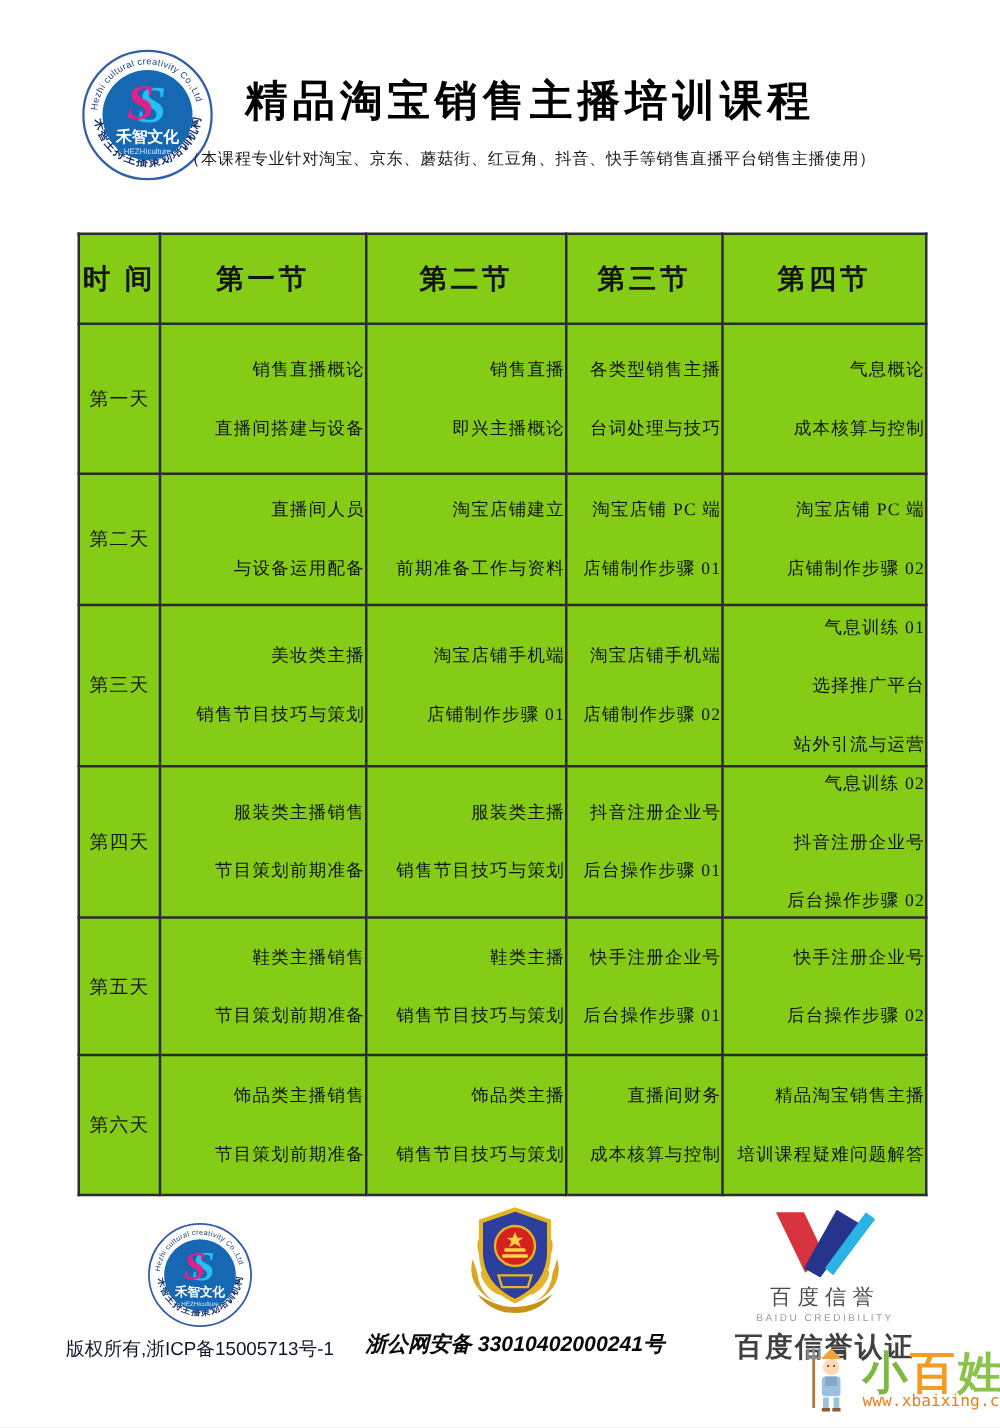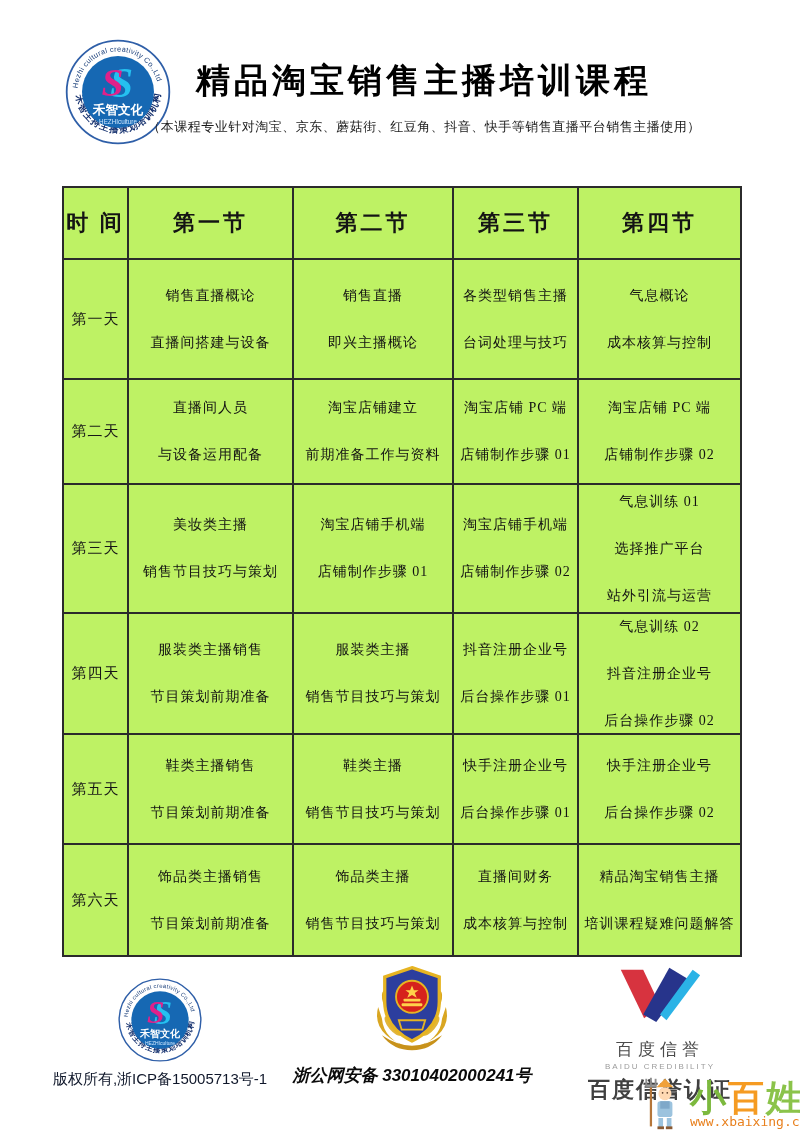--- a/index.html
+++ b/index.html
@@ -13,47 +13,47 @@
   .title-wrap{position:absolute;left:64px;top:58px;width:720px;text-align:center;}
   .doc-title{font-size:34px;font-weight:bold;letter-spacing:4px;color:#000;font-family:Liberation Serif, serif;}
   .doc-subtitle{margin-top:14px;font-size:13px;letter-spacing:0.5px;color:#1c1c1c;}
   
   table.course{
     position:absolute;left:62px;top:186px;width:678px;
     border-collapse:collapse;table-layout:fixed;
   }
   table.course th,table.course td{
     border:2px solid #2b2b2b;text-align:center;vertical-align:middle;
-    padding:0;background:#bef264;
+    padding:0;background:#84cc16;
   }
   table.course thead tr{height:72px;}
   table.course th{font-size:22px;font-weight:600;letter-spacing:3px;color:#141414;}
   th.time-head{font-size:21px;letter-spacing:6px;}
   tbody tr:nth-child(1){height:120px;}
   tbody tr:nth-child(2){height:105px;}
   tbody tr:nth-child(3){height:129px;}
   tbody tr:nth-child(4){height:121px;}
   tbody tr:nth-child(5){height:110px;}
   tbody tr:nth-child(6){height:112px;}
   td.day-cell{font-size:15px;letter-spacing:1px;color:#161616;}
-  .cell-lines{display:flex;flex-direction:column;justify-content:center;align-items:center;gap:29px;}
+  .cell-lines{display:flex;flex-direction:column;justify-content:center;align-items:flex-end;gap:29px;}
   .cell-line{font-size:14px;letter-spacing:1px;color:#121212;font-weight:500;white-space:nowrap;}
   
   .footer-group{position:absolute;display:flex;flex-direction:column;align-items:center;}
   .fg-copyright{left:36px;top:976px;width:248px;}
   .fg-police{left:298px;top:962px;width:228px;}
   .fg-baidu{left:560px;top:966px;width:200px;}
   .hz-logo-footer{width:86px;height:88px;}
   .police-badge{width:94px;height:94px;}
   .baidu-v{width:96px;height:56px;}
   .icp-text{margin-top:6px;font-size:15px;color:#0f172a;
     font-family:"Liberation Sans","DejaVu Sans",sans-serif;white-space:nowrap;}
   .police-text{margin-top:8px;font-size:17px;font-weight:bold;color:#0a0a0a;
     font-family:"Liberation Sans","DejaVu Sans",sans-serif;white-space:nowrap;font-style:italic;}
-  .baidu-cn{margin-top:16px;font-size:17px;letter-spacing:5px;color:#4b4b4b;
+  .baidu-cn{margin-top:4px;font-size:17px;letter-spacing:5px;color:#4b4b4b;
     font-family:"Liberation Sans","DejaVu Sans",sans-serif;}
   .baidu-en{margin-top:1px;font-size:8px;letter-spacing:2px;color:#9b9b9b;
     font-family:"Liberation Sans","DejaVu Sans",sans-serif;}
   .baidu-cert{margin-top:4px;font-size:22px;font-weight:bold;letter-spacing:2px;color:#404040;
     font-family:Liberation Mono, monospace;}
   
   .watermark{position:absolute;left:644px;top:1074px;width:156px;height:64px;}
   .wm-farmer{position:absolute;left:0;top:2px;width:40px;height:56px;}
   .wm-name{position:absolute;left:46px;top:0px;font-size:36px;font-weight:bold;
     font-family:"DejaVu Sans","Liberation Sans",sans-serif;letter-spacing:2px;white-space:nowrap;}

